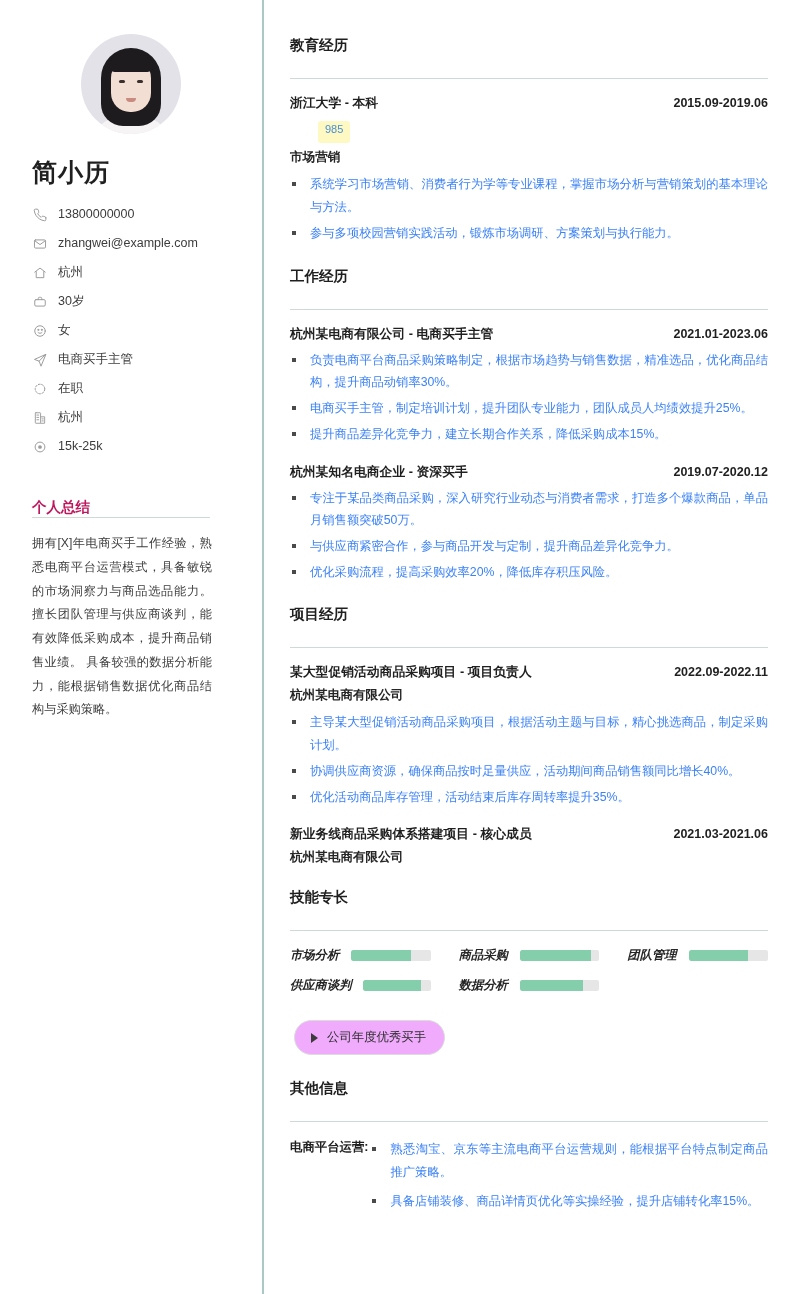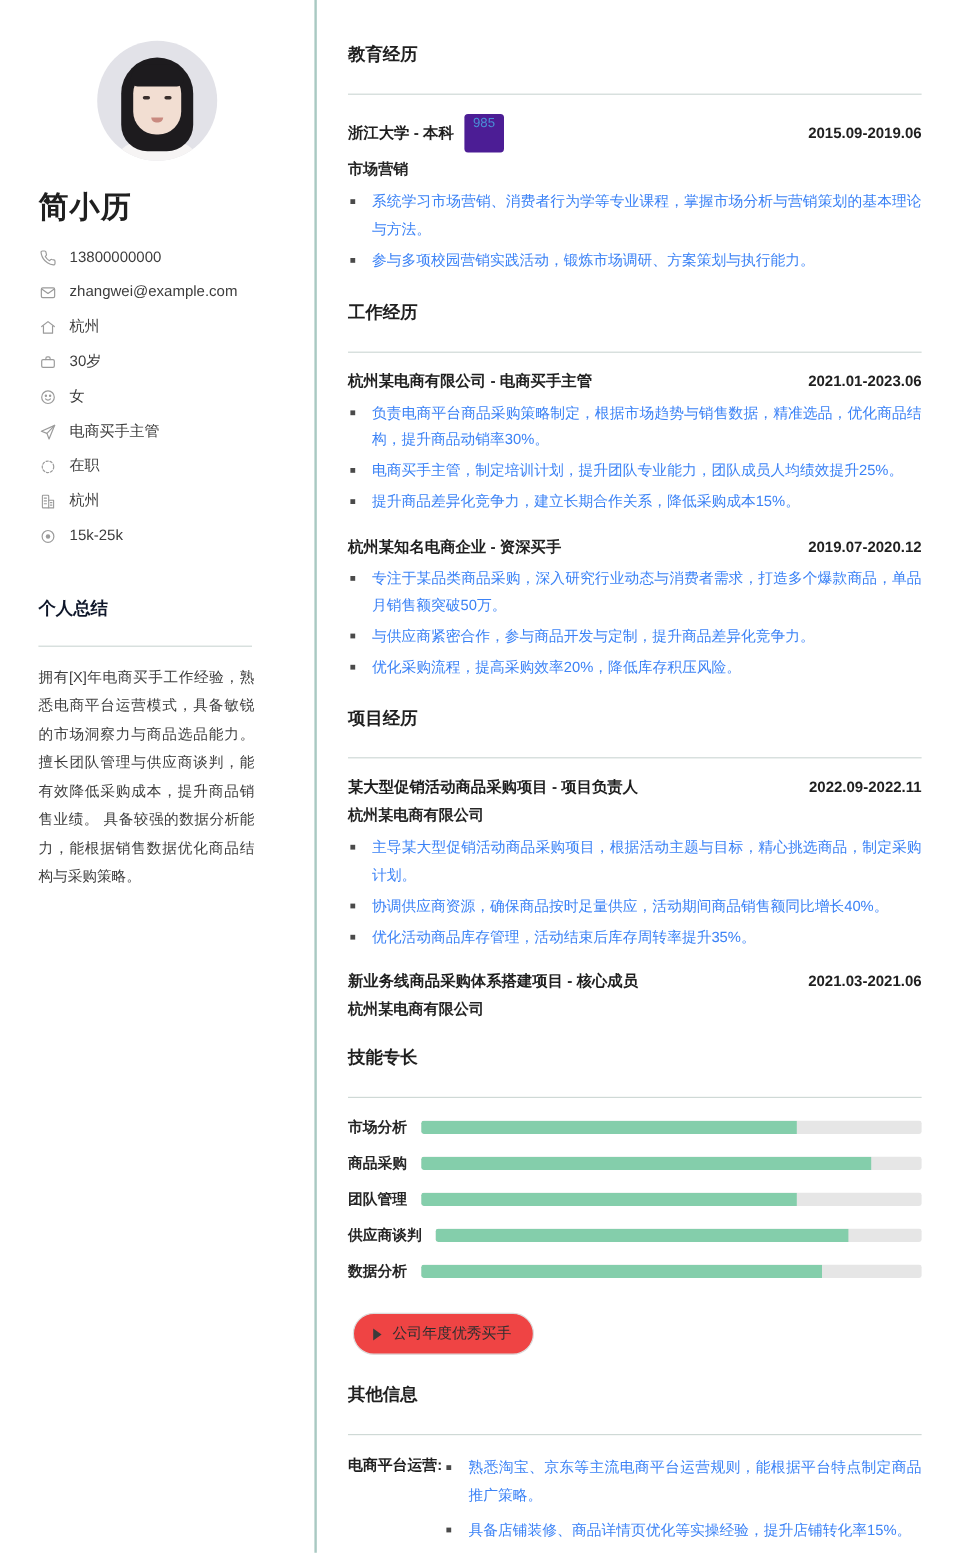--- a/index.html
+++ b/index.html
@@ -119,22 +119,22 @@
     align-items: center;
     justify-content: center;
     color: #9b9b9b;
   }
   .c-icon svg { width: 14px; height: 14px; display: block; }
 
   .left-section { margin-top: 44px; margin-left: 4px; }
   .left-title {
     font-size: 14.5px;
     font-weight: 700;
-    color: #0f172a;
-    padding-bottom: 21px;
+    color: #be185d;
+    padding-bottom: 0;
     border-bottom: 1px solid #cfd9d6;
     margin-bottom: 14px;
     width: 178px;
   }
   .summary-text {
     font-size: 12.2px;
     line-height: 1.95;
     color: #3d3d3d;
     width: 180px;
     text-align: justify;
@@ -166,29 +166,30 @@
     gap: 10px;
     margin-bottom: 6px;
   }
   .entry-title {
     font-size: 12.8px;
     font-weight: 700;
     color: #1f1f1f;
     display: flex;
     align-items: center;
     gap: 9px;
+    flex-direction: column;
   }
   .badge {
     display: inline-block;
     font-size: 11px;
     font-weight: 400;
     color: #4a8fd6;
-    background: #4c1d95;
+    background: #fef9c3;
     border-radius: 3px;
-    padding: 1px 7px 16px 7px;
+    padding: 1px 7px 6px 7px;
     line-height: 1.4;
   }
   .entry-date {
     font-size: 12.5px;
     font-weight: 700;
     color: #1f1f1f;
     white-space: nowrap;
   }
   .entry-sub {
     font-size: 12.6px;
@@ -212,23 +213,24 @@
     position: absolute;
     left: 2px;
     top: 9px;
     width: 4px; height: 4px;
     background: #4a4a4a;
   }
 
   
   .skills-grid {
     display: grid;
-    grid-template-columns: 1fr;
+    grid-template-columns: 1fr 1fr 1fr;
     column-gap: 28px;
     row-gap: 13px;
+    font-style: italic;
   }
   .skill-row {
     display: flex;
     align-items: center;
     gap: 12px;
   }
   .skill-name {
     font-size: 12.3px;
     font-weight: 700;
     color: #262626;
@@ -252,21 +254,21 @@
   .honor-list { display: flex; flex-wrap: wrap; gap: 10px; padding: 4px 0 2px 4px; }
   .honor-tag {
     display: inline-flex;
     align-items: center;
     gap: 9px;
     border: 1px solid #dcdcdc;
     border-radius: 18px;
     padding: 8px 18px 8px 16px;
     font-size: 12.4px;
     color: #2f2f2f;
-    background: #ef4444;
+    background: #f0abfc;
   }
   .play-tri {
     width: 0; height: 0;
     border-left: 7px solid #3b3b3b;
     border-top: 5px solid transparent;
     border-bottom: 5px solid transparent;
   }
 
   
   .other-row { display: flex; gap: 2px; align-items: flex-start; }

